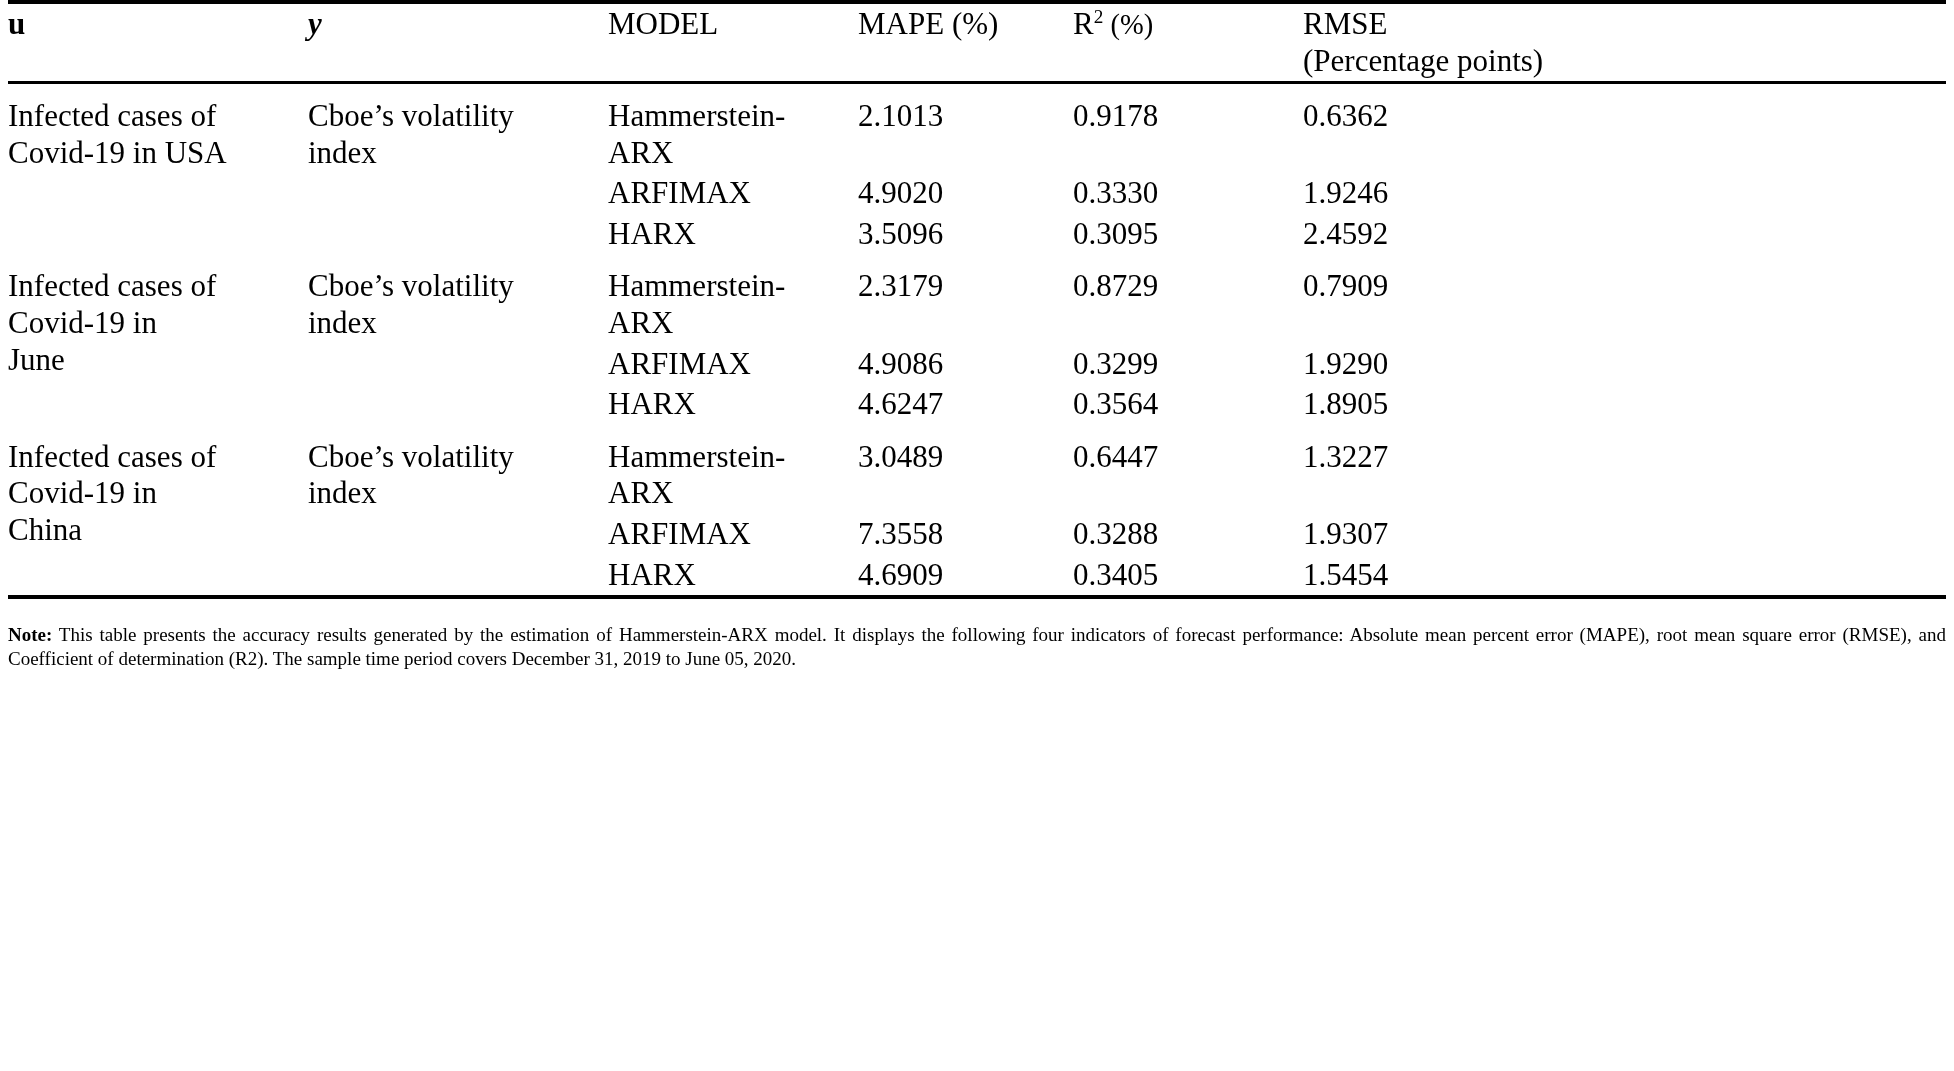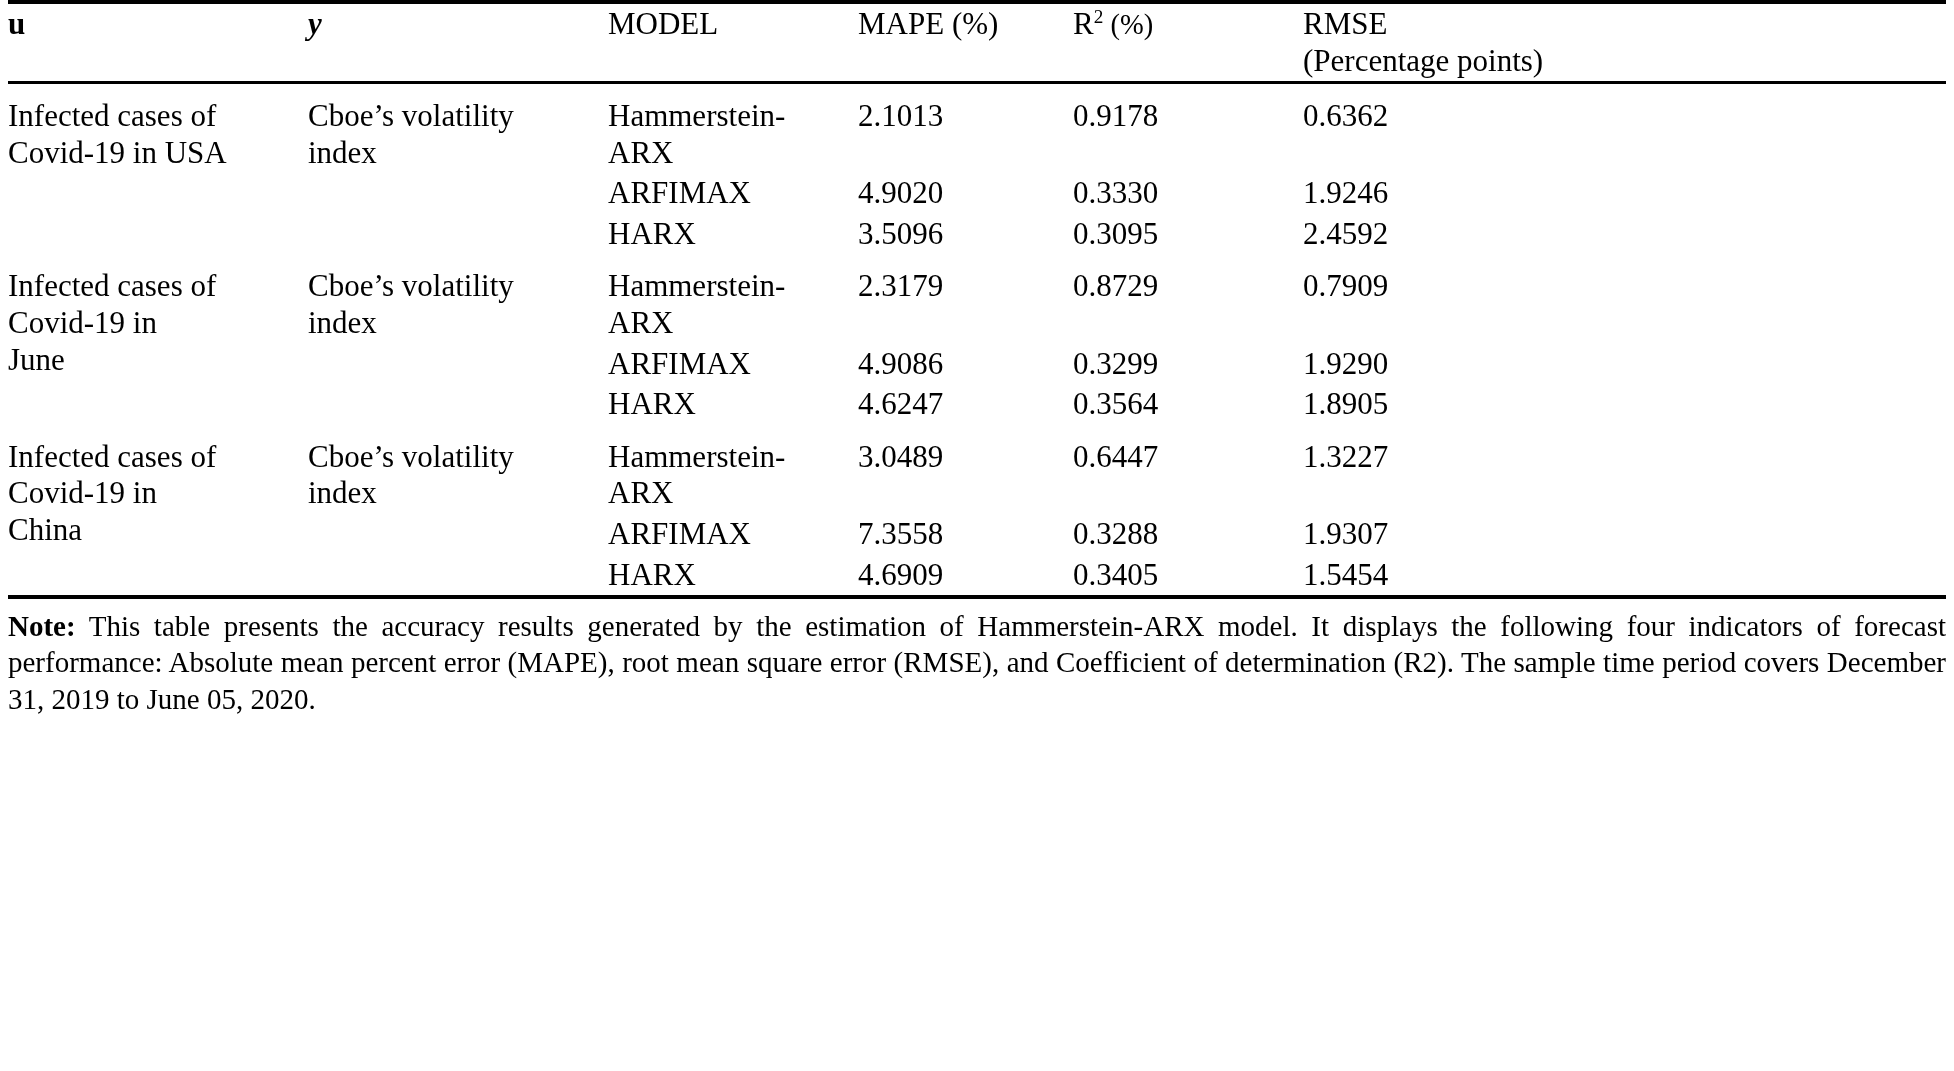--- a/index.html
+++ b/index.html
@@ -72,23 +72,23 @@
     vertical-align: sub;
   }
   .pct { font-size: 0.92em; }
   td.grp {
     padding-top: 8px;
   }
   tr.grp-start td {
     padding-top: 14px;
   }
   .note {
-    font-size: 29px;
+    font-size: 19px;
     line-height: 1.25;
-    padding: 9px 0 0 0;
+    padding: 24px 0 0 0;
     text-align: justify;
   }
   .note b { font-weight: bold; }
 </style>
 </head>
 <body>
 
 <div class="page">
 
 

